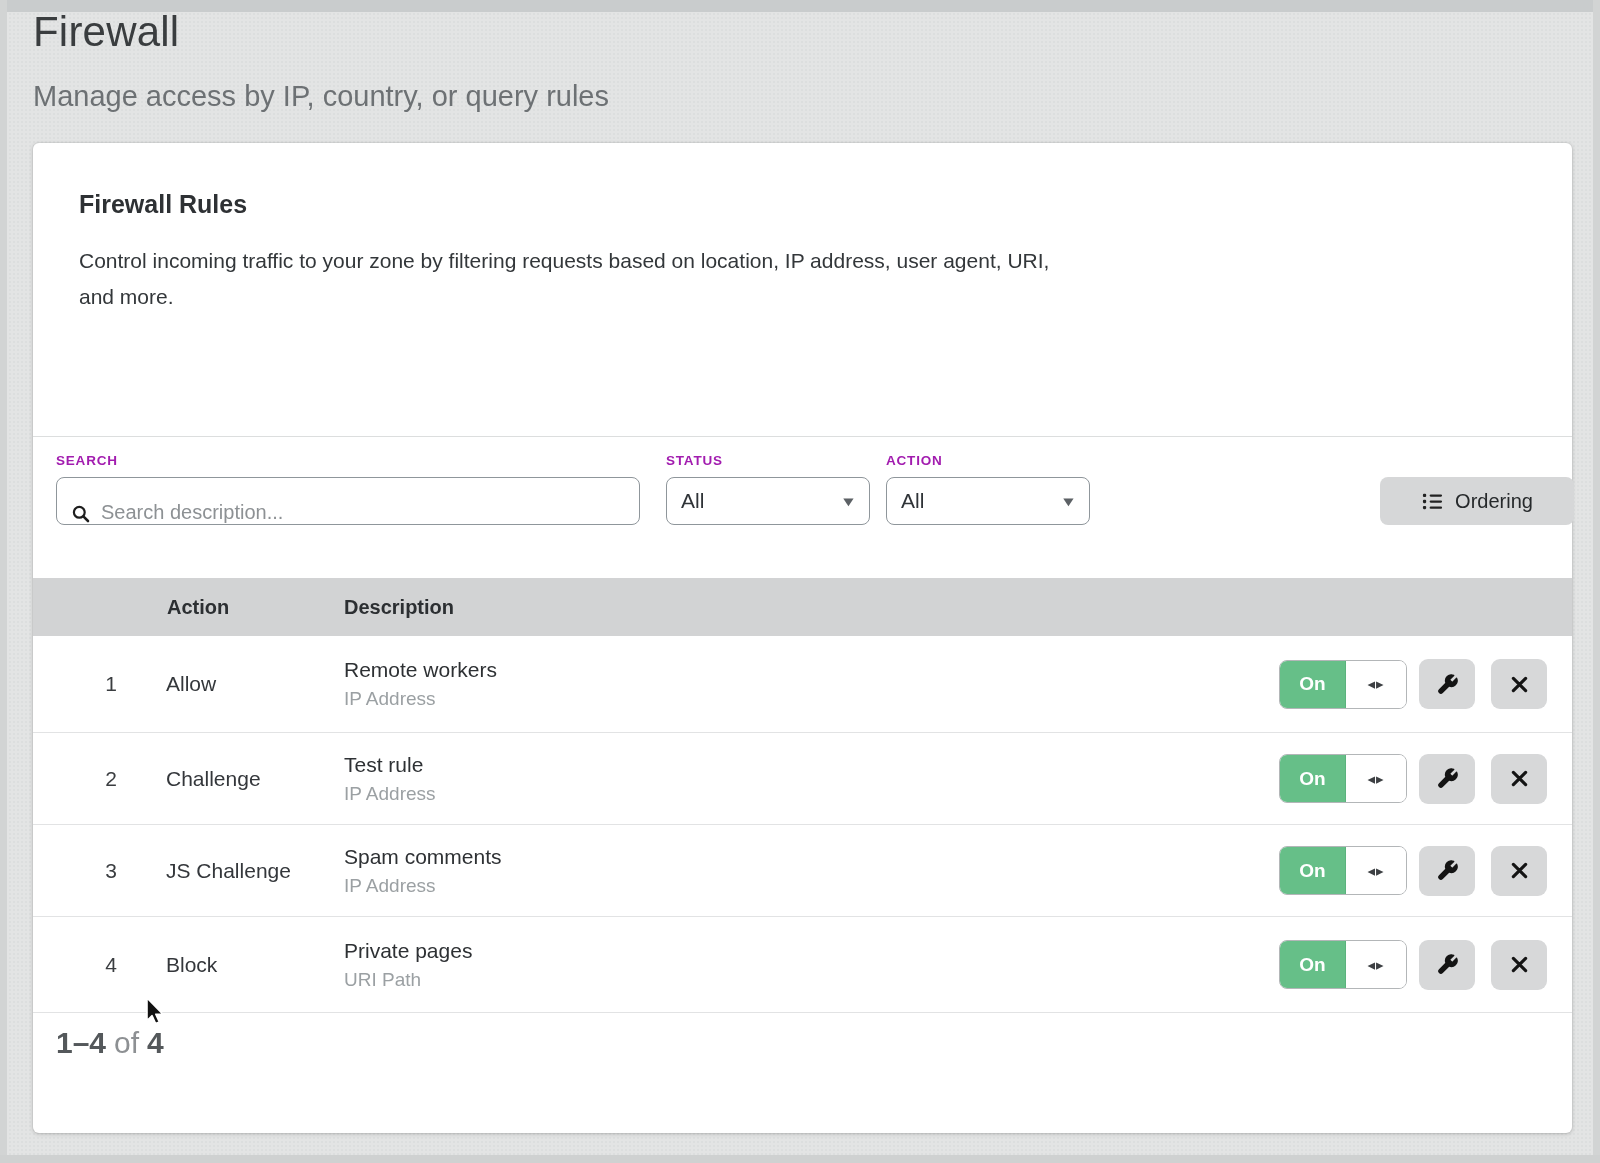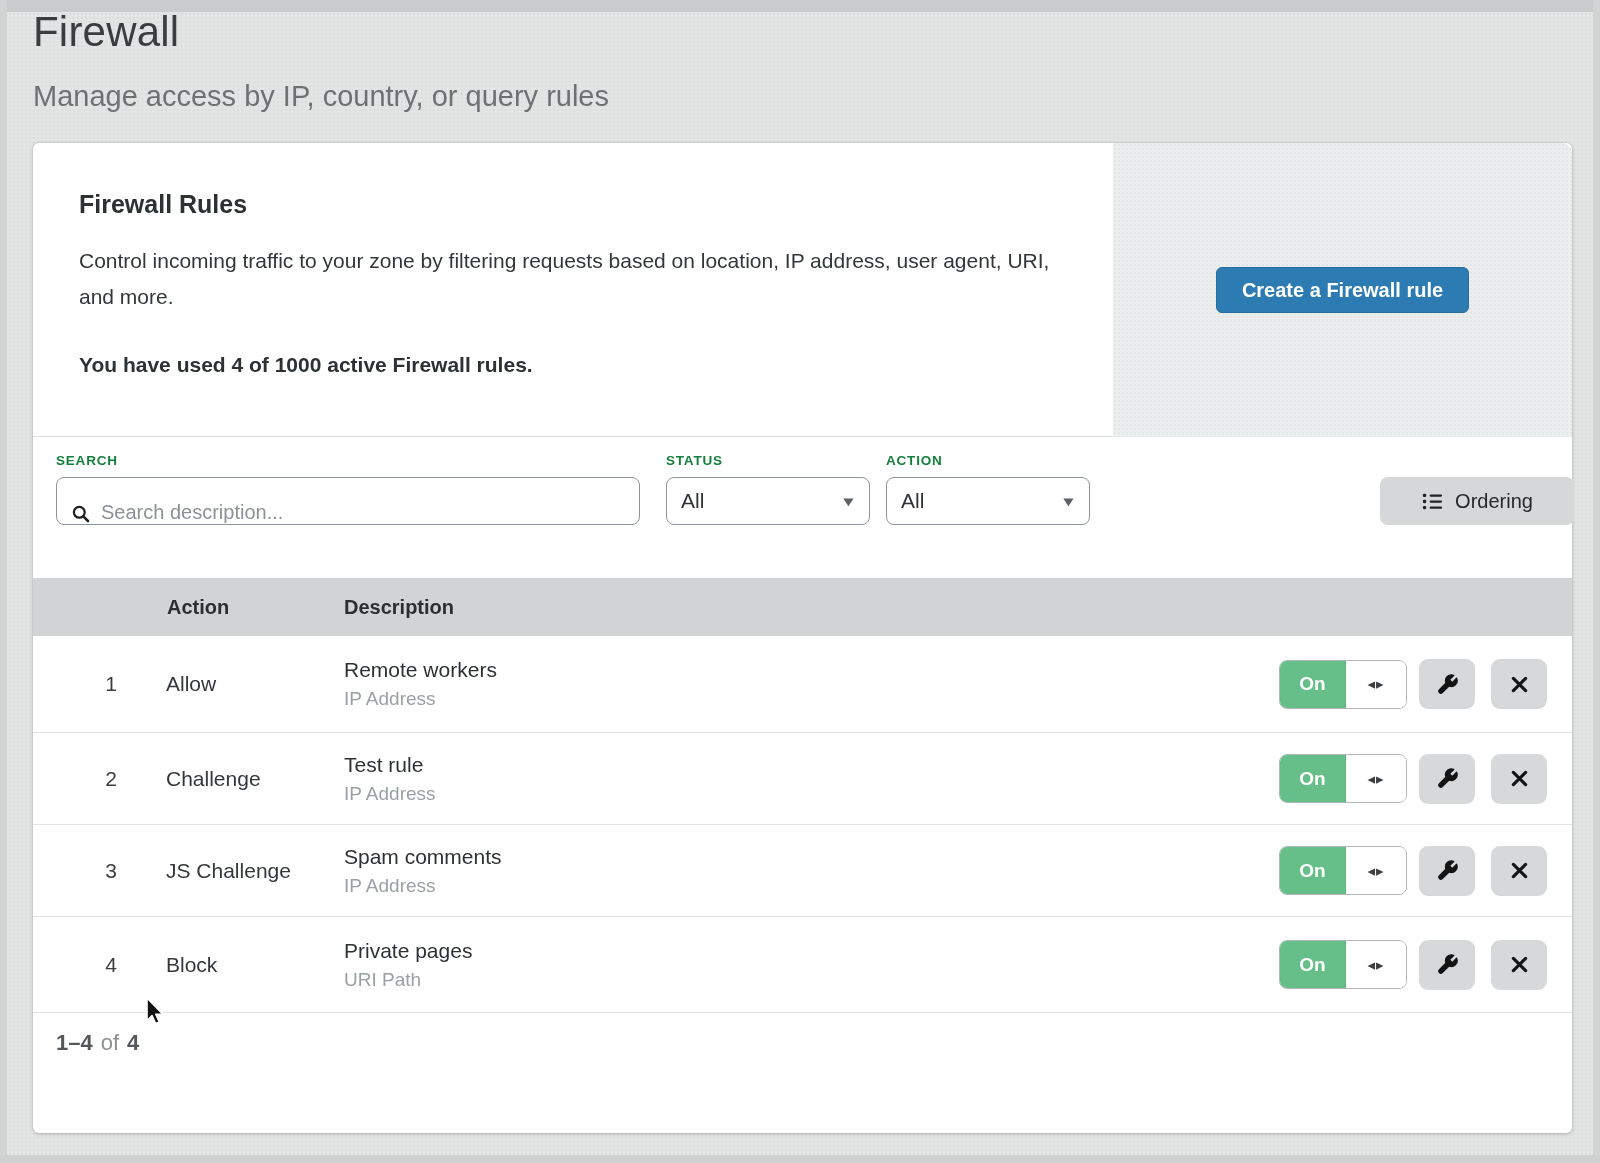--- a/index.html
+++ b/index.html
@@ -43,21 +43,21 @@
     display:flex; align-items:center; justify-content:center;
   }
   .btn-primary {
     width:253px; height:46px; background:#2c7cb3; color:#fff;
     font-size:20px; font-weight:700; font-family:inherit;
     border:1px solid #266c9c; border-radius:6px; cursor:pointer;
   }
 
   
   .filters { position:absolute; left:0; top:294px; width:100%; height:141px; }
-  .flabel { position:absolute; top:16px; font-size:13.5px; font-weight:700; letter-spacing:.8px; color:#15803d; }
+  .flabel { position:absolute; top:16px; font-size:13.5px; font-weight:700; letter-spacing:.8px; color:#a21caf; }
   .search-wrap {
     position:absolute; left:23px; top:40px; width:584px; height:48px;
     border:1px solid #8f969b; border-radius:8px; background:#fff;
     display:flex; align-items:flex-end; padding:0 14px;
   }
   .search-wrap svg { flex:0 0 auto; margin-right:10px; }
   .search-wrap input {
     border:none; outline:none; flex:1; font-size:20px; font-family:inherit; color:#33373a; background:transparent;
   }
   .search-wrap input::placeholder { color:#8d9194; opacity:1; }
@@ -106,21 +106,21 @@
     display:flex; align-items:center; justify-content:center; letter-spacing:1px;
   }
   .sq-btn {
     width:56px; height:50px; background:#d7d8d9; border:none; border-radius:9px; cursor:pointer;
     display:flex; align-items:center; justify-content:center;
   }
   .sq-btn.wrench { margin-left:12px; }
   .sq-btn.remove { margin-left:16px; }
 
   
-  .pagination { position:absolute; left:0; top:870px; width:100%; height:60px; display:flex; align-items:center; padding-left:23px; font-size:22px; }
+  .pagination { position:absolute; left:0; top:870px; width:100%; height:60px; display:flex; align-items:center; padding-left:23px; font-size:30px; }
   .pagination .range, .pagination .total { color:#54585b; font-weight:700; }
   .pagination .of { color:#8d9093; font-weight:400; margin:0 8px; }
   .help-row { position:absolute; left:0; top:930px; width:100%; height:60px; border-top:1px solid #e2e3e4; border-radius:0 0 10px 10px; }
   .help-link {
     position:absolute; right:28px; top:50%; transform:translateY(-50%);
     color:#2d7cb1; font-size:21px; font-weight:600; text-decoration:none;
     display:flex; align-items:center; gap:8px; cursor:pointer;
   }
   .help-link .tri { font-size:17px; transform:translateY(1px); }
 
@@ -136,24 +136,20 @@
 
 <h1 class="page-title">Firewall</h1>
 <div class="page-subtitle">Manage access by IP, country, or query rules</div>
 
 <div class="card">
 
   <section class="intro">
     <div class="intro-left">
       <h2>Firewall Rules</h2>
       <p class="desc">Control incoming traffic to your zone by filtering requests based on location, IP address, user agent, URI, and more.</p>
-      <p class="usage">You have used 4 of 1000 active Firewall rules.</p>
-    </div>
-    <div class="intro-right">
-      <button class="btn-primary">Create a Firewall rule</button>
     </div>
   </section>
 
   <section class="filters">
     <span class="flabel" style="left:23px;">SEARCH</span>
     <div class="search-wrap">
       <svg viewBox="0 0 20 20" width="20" height="20">
         <circle cx="8.3" cy="8.3" r="5.4" fill="none" stroke="#1e1e1e" stroke-width="2.2"></circle>
         <line x1="12.6" y1="12.6" x2="17" y2="17" stroke="#1e1e1e" stroke-width="2.6" stroke-linecap="round"></line>
       </svg>

